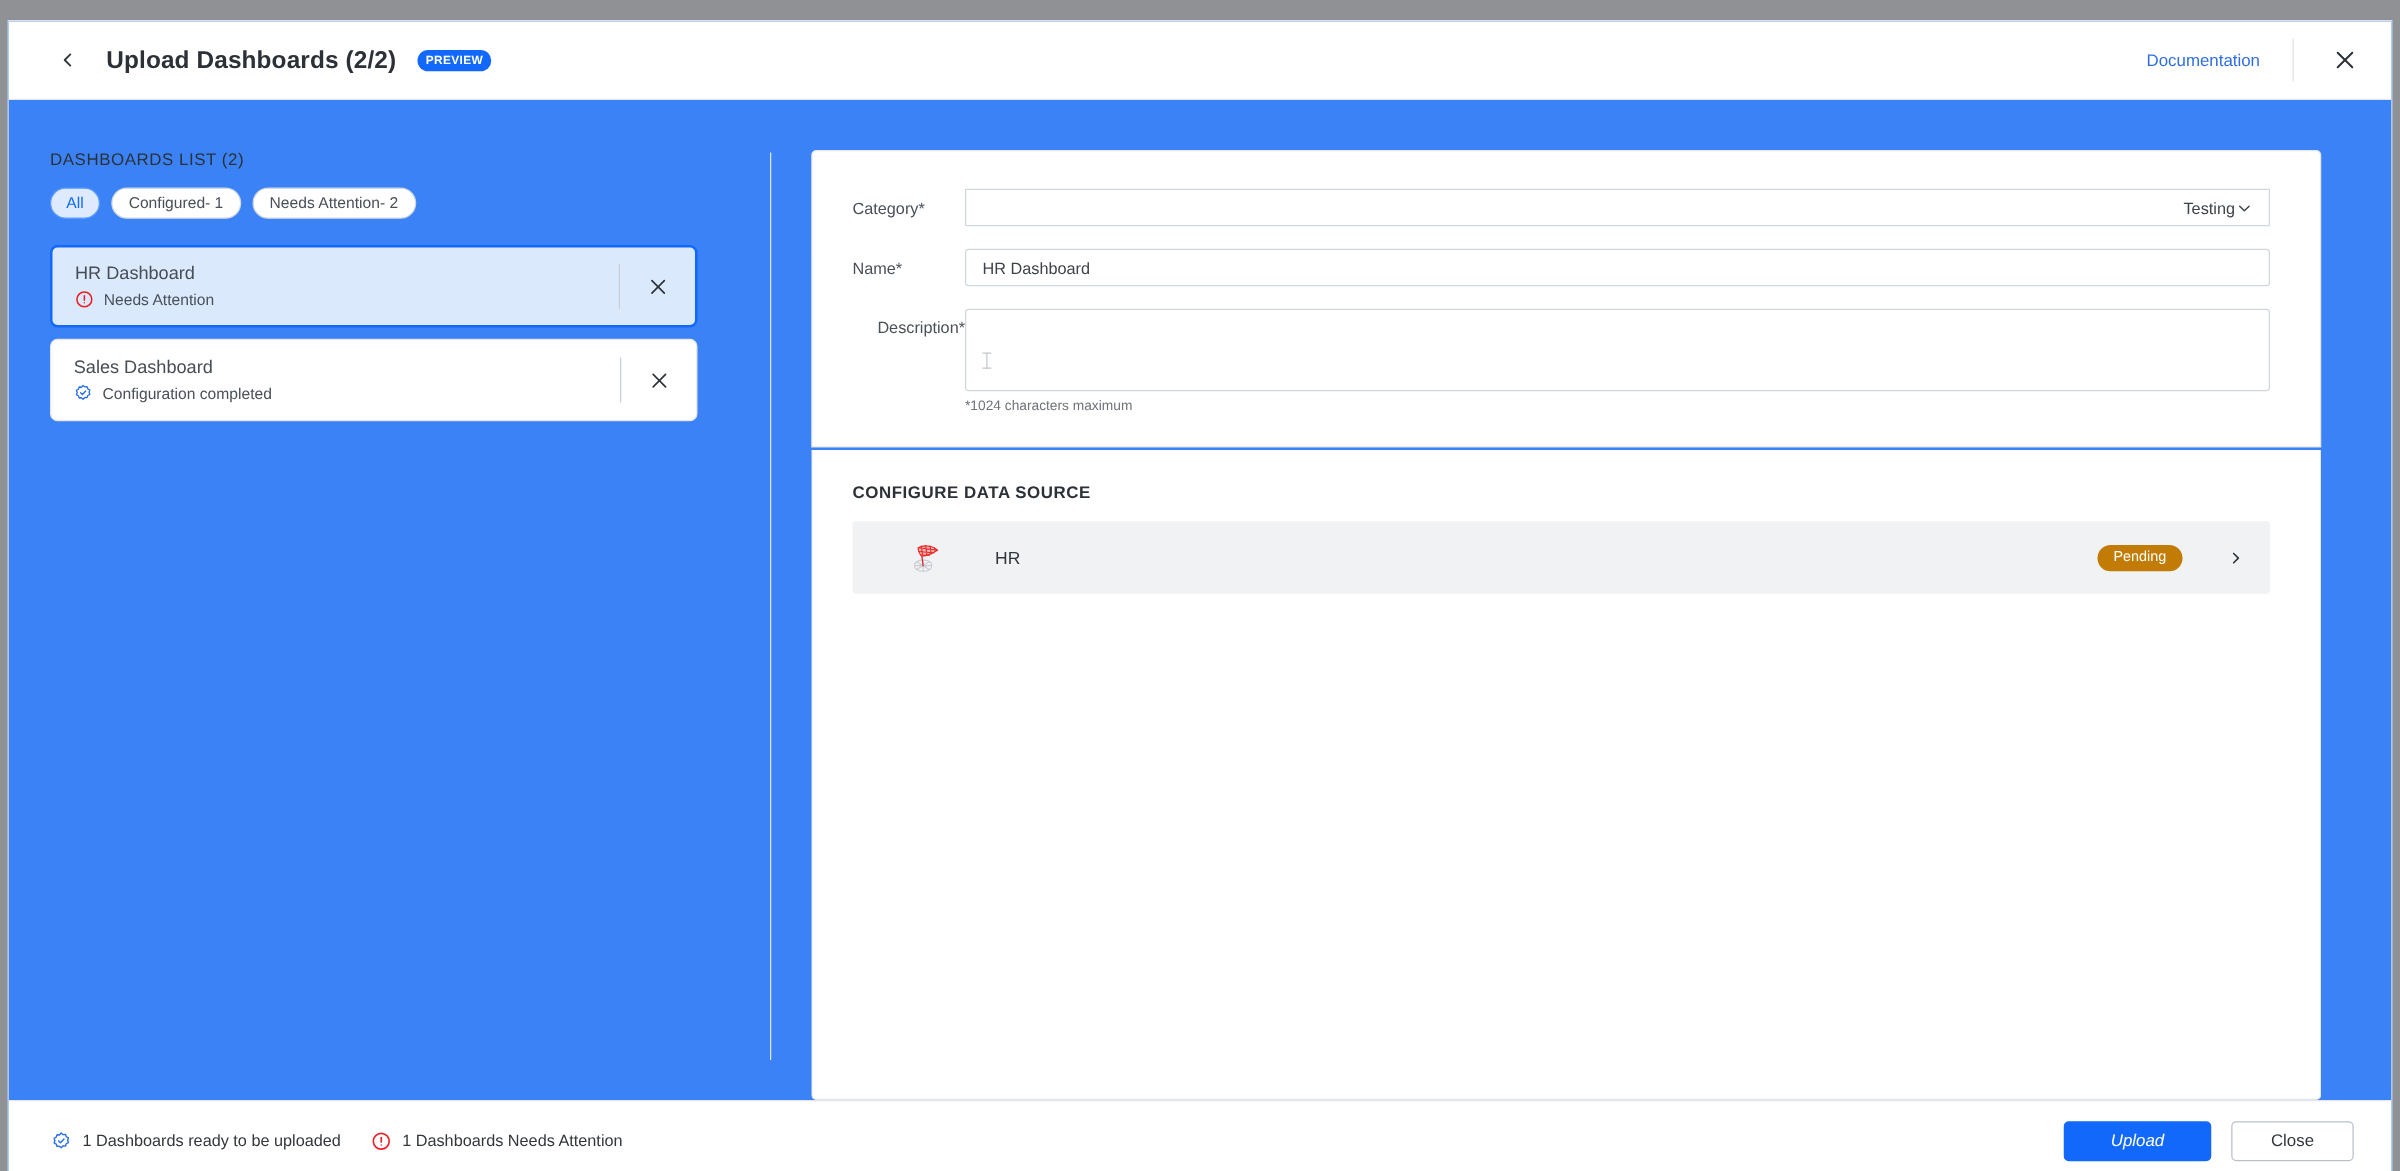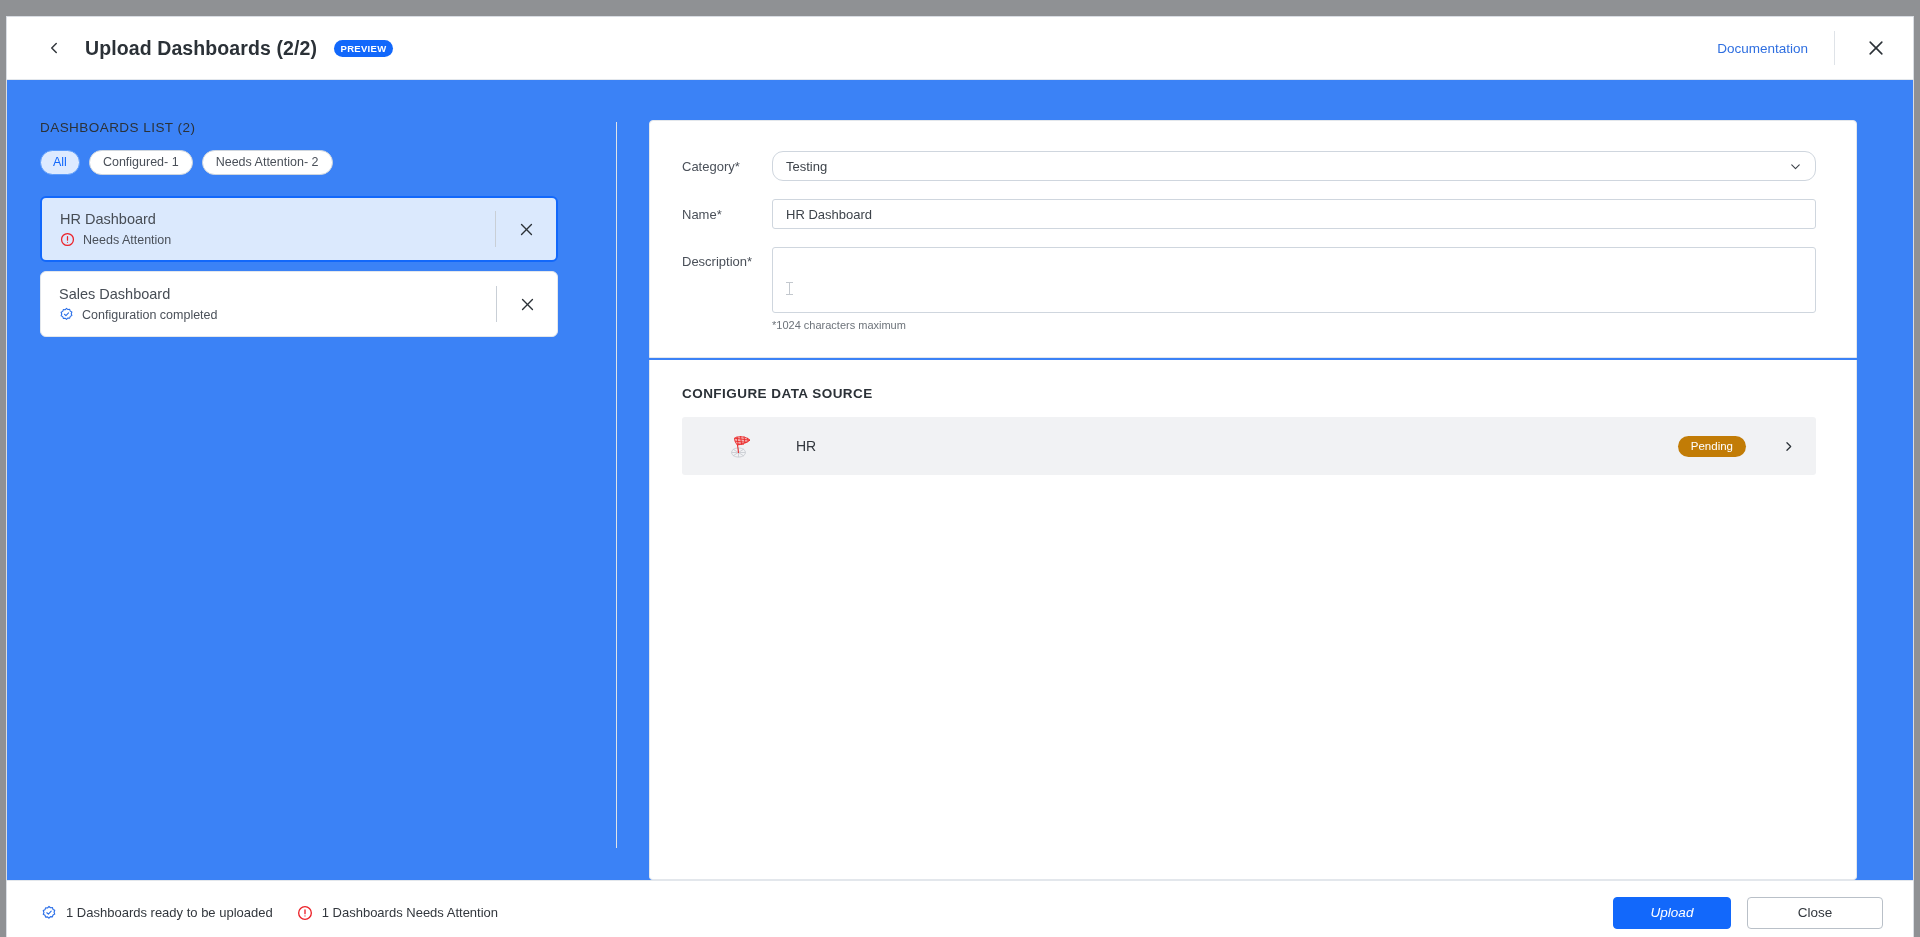--- a/index.html
+++ b/index.html
@@ -115,27 +115,28 @@
   }
   .panel-form { border-radius: 4px 4px 0 0; padding: 30px 40px 26px 32px; }
   .panel-ds { border-top: none; border-radius: 0 0 4px 4px; flex: 1; padding: 26px 40px 0 32px; }
 
   .form-row { display: flex; align-items: flex-start; margin-bottom: 18px; }
   .form-row:last-child { margin-bottom: 0; }
   .form-label {
     width: 90px; flex: 0 0 90px;
     font-size: 13px; color: #4a5059; padding-top: 8px;
   }
-  .form-label.ta { padding-top: 7px; }
+  .form-label.ta { padding-top: 7px; text-align: right; }
   .field-wrap { flex: 1; min-width: 0; }
   .sel-box {
-    height: 30px; border: 1px solid #cfd6de; border-radius: 11px;
+    height: 30px; border: 1px solid #cfd6de; border-radius: 1px;
     background: #fff; display: flex; align-items: center;
     padding: 0 12px 0 13px; font-size: 13px; color: #3d434a;
     cursor: pointer;
+    text-align: right;
   }
   .sel-box span:first-child { flex: 1; }
   .txt-box {
     height: 30px; border: 1px solid #cfd6de; border-radius: 3px;
     background: #fff; display: flex; align-items: center;
     padding: 0 13px; font-size: 13px; color: #3d434a;
     cursor: text;
   }
   .ta-box {
     height: 66px; border: 1px solid #cfd6de; border-radius: 3px;
@@ -181,21 +182,21 @@
   }
   .status-group { display: flex; align-items: center; gap: 9px; margin-right: 24px; }
   .status-text { font-size: 13px; color: #32373d; white-space: nowrap; }
   .footer-spacer { flex: 1; }
   .btn {
     height: 32px; border-radius: 4px; font-size: 13.5px;
     display: flex; align-items: center; justify-content: center;
     cursor: pointer; white-space: nowrap;
   }
   .btn-primary { background: #1268fb; color: #fff; width: 118px; border: 1px solid #1268fb; margin-right: 16px; font-style: italic; }
-  .btn-secondary { background: #fff; color: #32373d; width: 136px; border: 1px solid #b9c0c8; }
+  .btn-secondary { background: #fff; color: #32373d; width: 98px; border: 1px solid #b9c0c8; }
 </style>
 </head>
 <body>
 
 <div class="app">
 
   <div class="header">
     <div class="back-btn">
       <svg width="18" height="18" viewBox="0 0 24 24" fill="none" stroke="currentColor" stroke-width="2" stroke-linecap="round" stroke-linejoin="round">
         <polyline points="15 18 9 12 15 6"></polyline>

